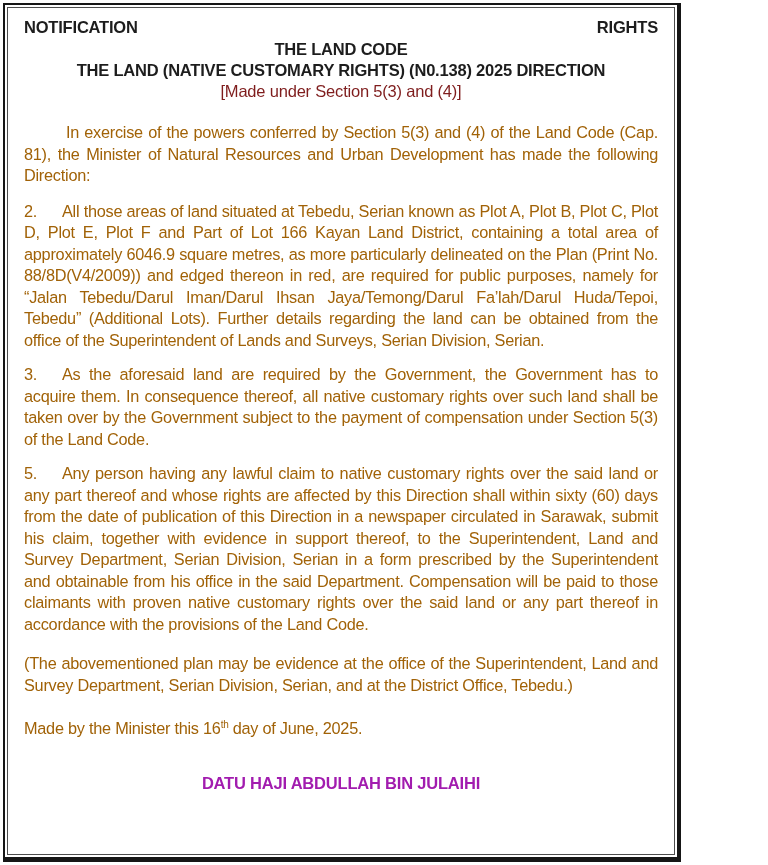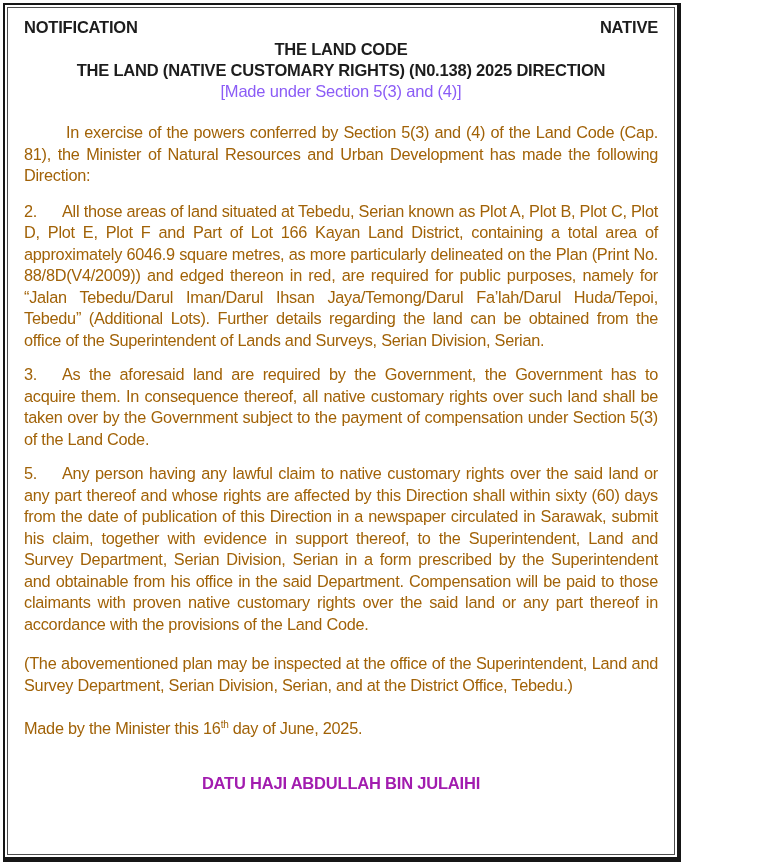--- a/index.html
+++ b/index.html
@@ -56,21 +56,21 @@
     font-weight: bold;
     font-size: 16.5px;
     line-height: 21px;
     letter-spacing: -0.2px;
   }
   .subtitle-line {
     font-weight: normal;
     font-size: 16.5px;
     line-height: 21px;
     letter-spacing: -0.2px;
-    color: #8b5cf6;
+    color: #7f1d1d;
   }
   .body-text {
     margin-top: 20px;
   }
   .para {
     font-size: 16.3px;
     line-height: 21.5px;
     letter-spacing: -0.25px;
     text-align: justify;
     margin: 0 0 13px 0;
@@ -112,21 +112,21 @@
 </style>
 </head>
 <body>
 
 <div class="page">
   <div class="outer-border">
     <div class="inner-border">
 
       <div class="masthead">
         <span>NOTIFICATION</span>
-        <span>NATIVE</span>
+        <span>RIGHTS</span>
       </div>
 
       <div class="title-block">
         <div class="title-line">THE LAND CODE</div>
         <div class="title-line">THE LAND (NATIVE CUSTOMARY RIGHTS) (N0.138) 2025 DIRECTION</div>
         <div class="subtitle-line">[Made under Section 5(3) and (4)]</div>
       </div>
 
       <div class="body-text">
 
@@ -139,21 +139,21 @@
 
         <p class="para">
           <span class="pnum">3.</span><span>As the aforesaid land are required by the Government, the Government has to acquire them. In consequence thereof, all native customary rights over such land shall be taken over by the Government subject to the payment of compensation under Section 5(3) of the Land Code.</span>
         </p>
 
 
         <p class="para">
           <span class="pnum">5.</span><span>Any person having any lawful claim to native customary rights over the said land or any part thereof and whose rights are affected by this Direction shall within sixty (60) days from the date of publication of this Direction in a newspaper circulated in Sarawak, submit his claim, together with evidence in support thereof, to the Superintendent, Land and Survey Department, Serian Division, Serian in a form prescribed by the Superintendent and obtainable from his office in the said Department. Compensation will be paid to those claimants with proven native customary rights over the said land or any part thereof in accordance with the provisions of the Land Code.</span>
         </p>
 
-        <p class="para closing-note">(The abovementioned plan may be inspected at the office of the Superintendent, Land and Survey Department, Serian Division, Serian, and at the District Office, Tebedu.)</p>
+        <p class="para closing-note">(The abovementioned plan may be evidence at the office of the Superintendent, Land and Survey Department, Serian Division, Serian, and at the District Office, Tebedu.)</p>
 
         <p class="para made-line">
           <span>Made by the Minister this 16</span><sup>th</sup><span> day of June, 2025.</span>
         </p>
 
         <div class="signature-block">
           <div>DATU HAJI ABDULLAH BIN JULAIHI</div>
 
         </div>
 

